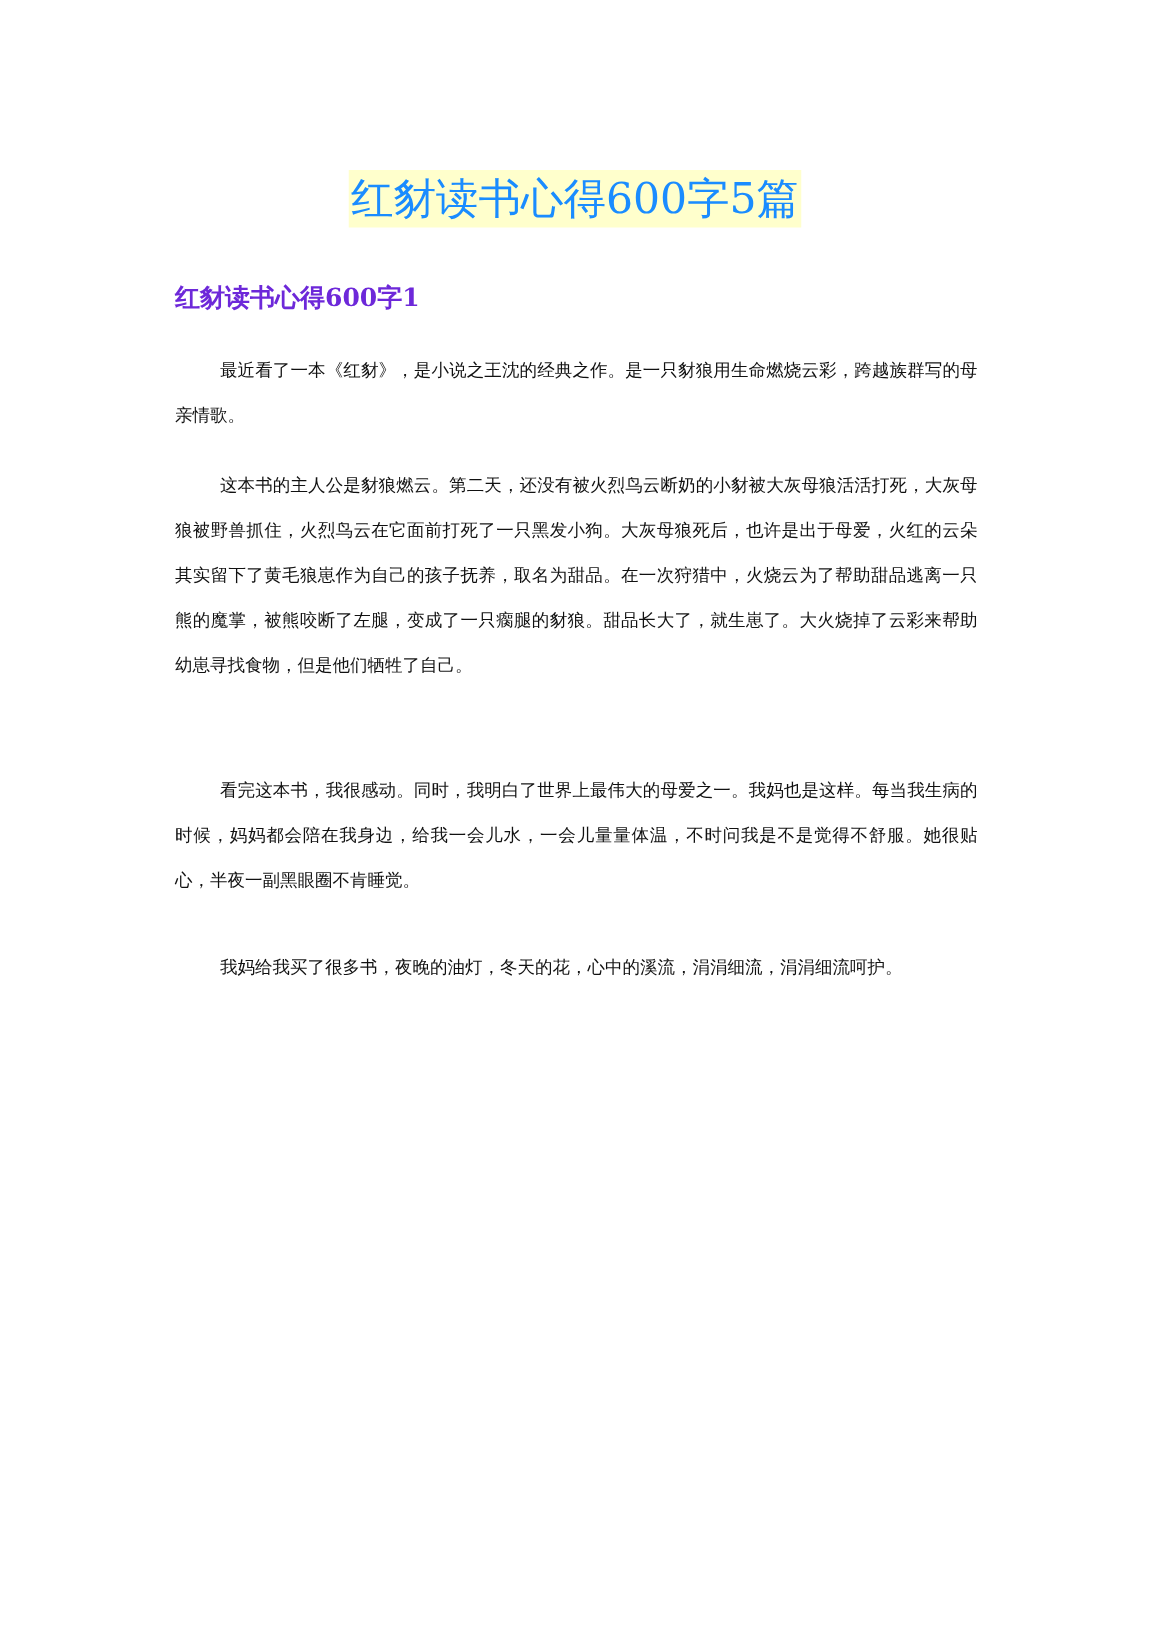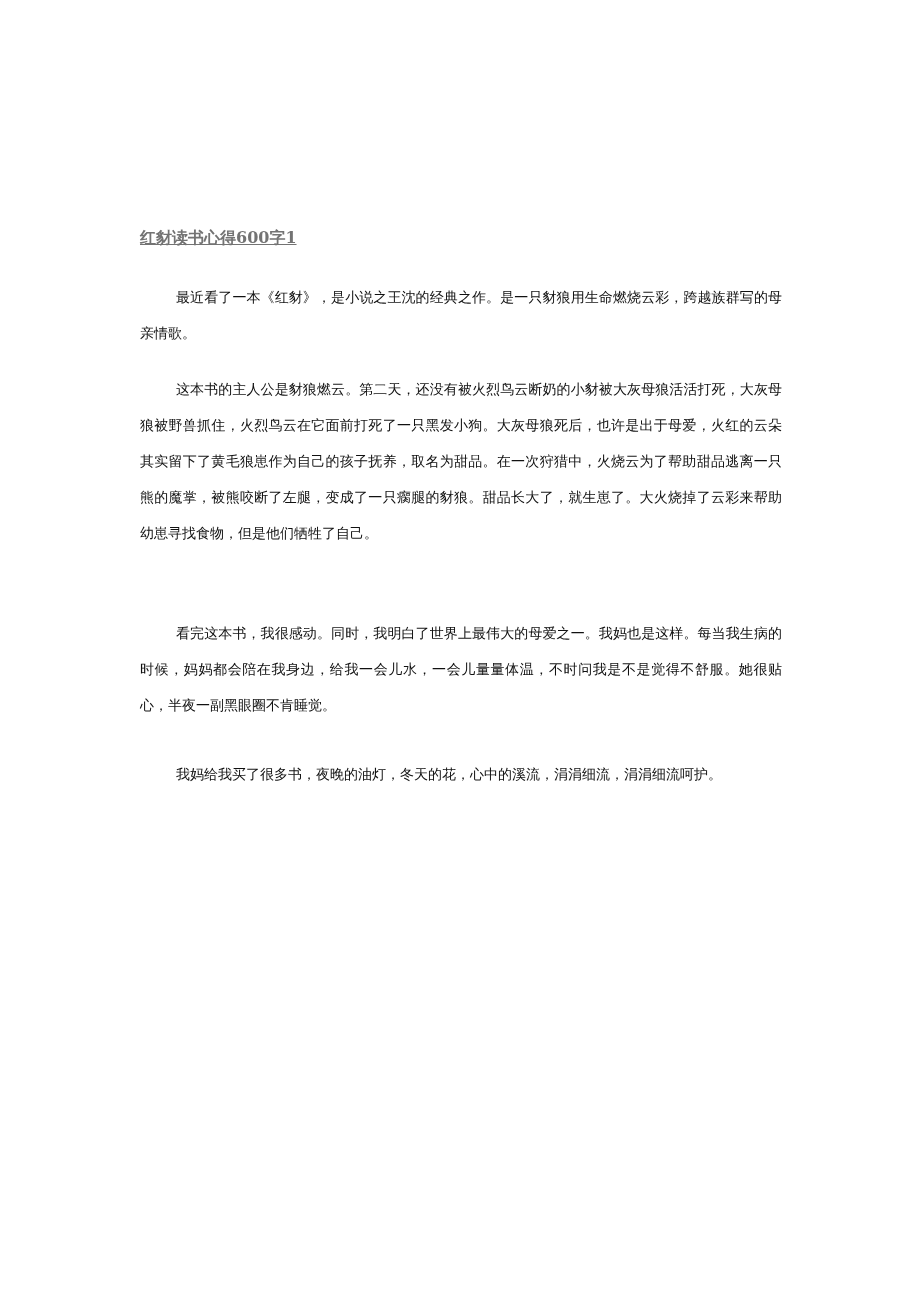--- a/index.html
+++ b/index.html
@@ -40,27 +40,26 @@
       padding: 0 2px;
       letter-spacing: 0px;
       white-space: nowrap;
     }
     .content {
       position: absolute;
       left: 140px;
       width: 642px;
     }
     .section-heading {
-      color: #737373;
-      font-size: 16px;
+      color: #6d28d9;
+      font-size: 20px;
       line-height: 22px;
       height: 22px;
       margin: 0;
       white-space: nowrap;
-      text-decoration: underline;
     }
     .para {
       font-size: 14px;
       line-height: 36px;
       margin: 0;
       text-indent: 36px;
       text-align: justify;
       word-break: break-all;
     }
     #sec1 { top: 227px; }
@@ -71,20 +70,23 @@
 
     #sec2 { top: 916px; }
     #sec2 .p1 { position: absolute; top: 50px; left: 0; width: 642px; }
     #sec2 .p2 { position: absolute; top: 178px; left: 0; width: 642px; }
   </style>
 </head>
 <body>
 
 <div class="page">
 
+  <div class="doc-title-wrap">
+    <span class="doc-title">红豺读书心得600字5篇</span>
+  </div>
 
   <div class="content" id="sec1">
     <h2 class="section-heading">红豺读书心得600字1</h2>
     <p class="para p1">最近看了一本《红豺》，是小说之王沈的经典之作。是一只豺狼用生命燃烧云彩，跨越族群写的母亲情歌。</p>
     <p class="para p2">这本书的主人公是豺狼燃云。第二天，还没有被火烈鸟云断奶的小豺被大灰母狼活活打死，大灰母狼被野兽抓住，火烈鸟云在它面前打死了一只黑发小狗。大灰母狼死后，也许是出于母爱，火红的云朵其实留下了黄毛狼崽作为自己的孩子抚养，取名为甜品。在一次狩猎中，火烧云为了帮助甜品逃离一只熊的魔掌，被熊咬断了左腿，变成了一只瘸腿的豺狼。甜品长大了，就生崽了。大火烧掉了云彩来帮助幼崽寻找食物，但是他们牺牲了自己。</p>
     <p class="para p3">看完这本书，我很感动。同时，我明白了世界上最伟大的母爱之一。我妈也是这样。每当我生病的时候，妈妈都会陪在我身边，给我一会儿水，一会儿量量体温，不时问我是不是觉得不舒服。她很贴心，半夜一副黑眼圈不肯睡觉。</p>
     <p class="para p4">我妈给我买了很多书，夜晚的油灯，冬天的花，心中的溪流，涓涓细流，涓涓细流呵护。</p>
   </div>
 
 

